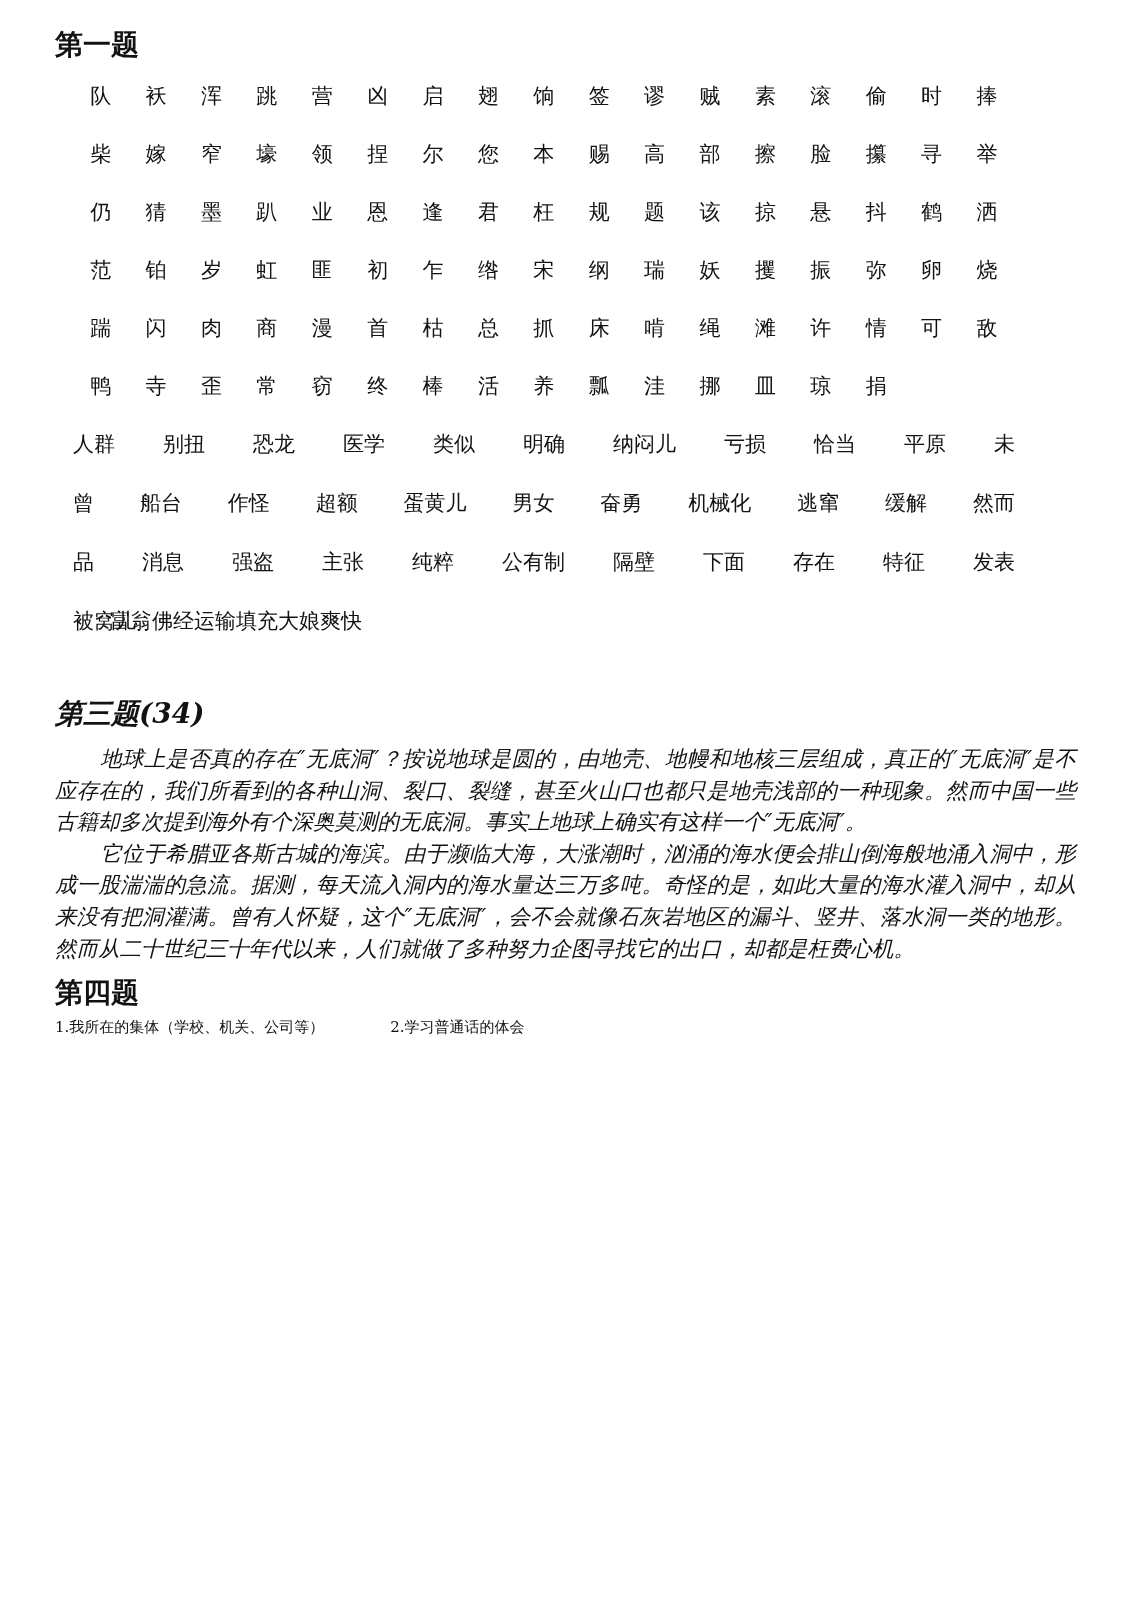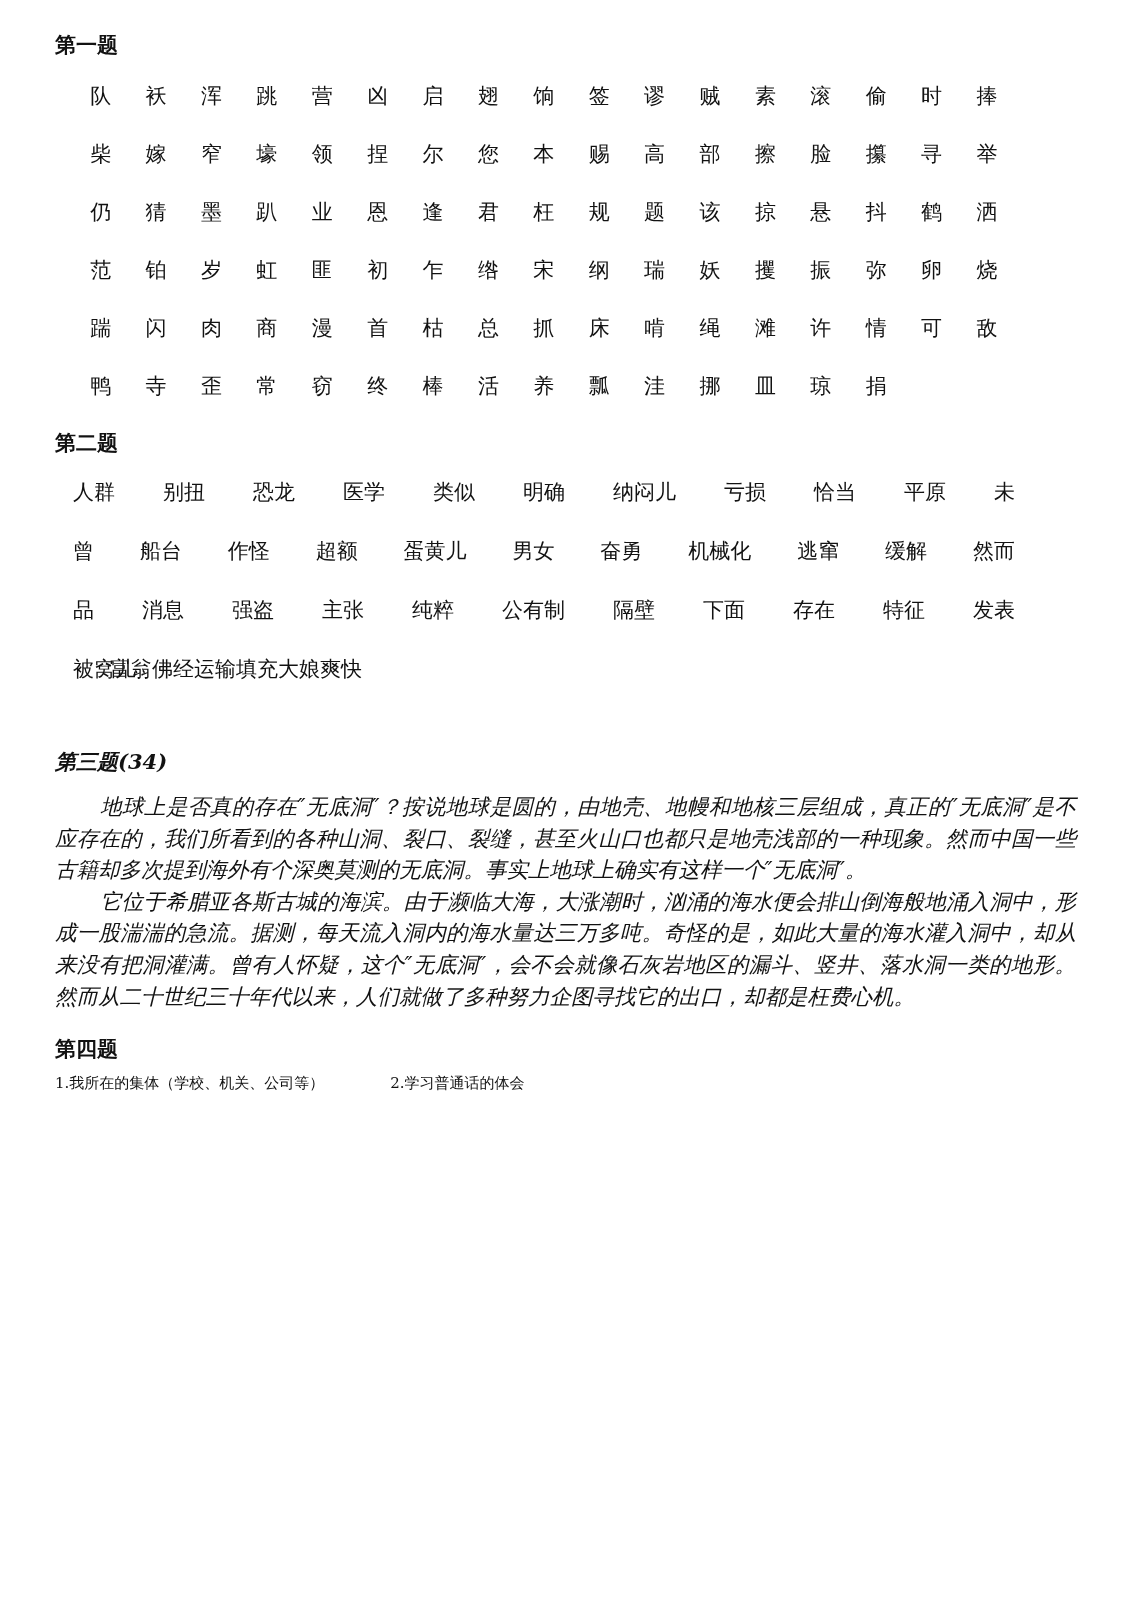--- a/index.html
+++ b/index.html
@@ -18,21 +18,21 @@
     padding: 0 55px;
   }
   .doc-title {
     margin-top: 94px;
     text-align: center;
     font-size: 23px;
     font-weight: bold;
     letter-spacing: 1px;
   }
   .sec-heading {
-    font-size: 21px;
+    font-size: 28px;
     font-weight: bold;
     margin: 0;
     line-height: 26px;
   }
   #sec1 { margin-top: 32px; }
   .char-grid {
     margin-top: 24px;
     margin-left: 18px;
     width: 942px;
   }
@@ -64,21 +64,21 @@
   .word-row.tail .word-cell:nth-child(2) { margin-left: -26px; }
   #sec3 { margin-top: 66px; font-style: italic; }
   .passage { margin-top: 16px; }
   .passage p {
     margin: 0;
     font-size: 21.5px;
     line-height: 31.6px;
     text-align: justify;
     text-indent: 2.1em;
   }
-  #sec4 { margin-top: 24px; }
+  #sec4 { margin-top: 16px; }
   .topics {
     display: flex;
     gap: 66px;
     margin-top: 6px;
     font-size: 15px;
     line-height: 30px;
   }
 </style>
 </head>
 <body>
@@ -198,21 +198,20 @@
           <span class="char-cell">洼</span>
           <span class="char-cell">挪</span>
           <span class="char-cell">皿</span>
           <span class="char-cell">琼</span>
           <span class="char-cell">捐</span>
         </div>
       </div>
   </section>
 
   <section id="sec2">
-    <h2 class="sec-heading">第二题</h2>
     <div class="word-grid" id="s2-grid">
         <div class="word-row justify">
           <span class="word-cell">人群</span>
           <span class="word-cell">别扭</span>
           <span class="word-cell">恐龙</span>
           <span class="word-cell">医学</span>
           <span class="word-cell">类似</span>
           <span class="word-cell">明确</span>
           <span class="word-cell">纳闷儿</span>
           <span class="word-cell">亏损</span>

